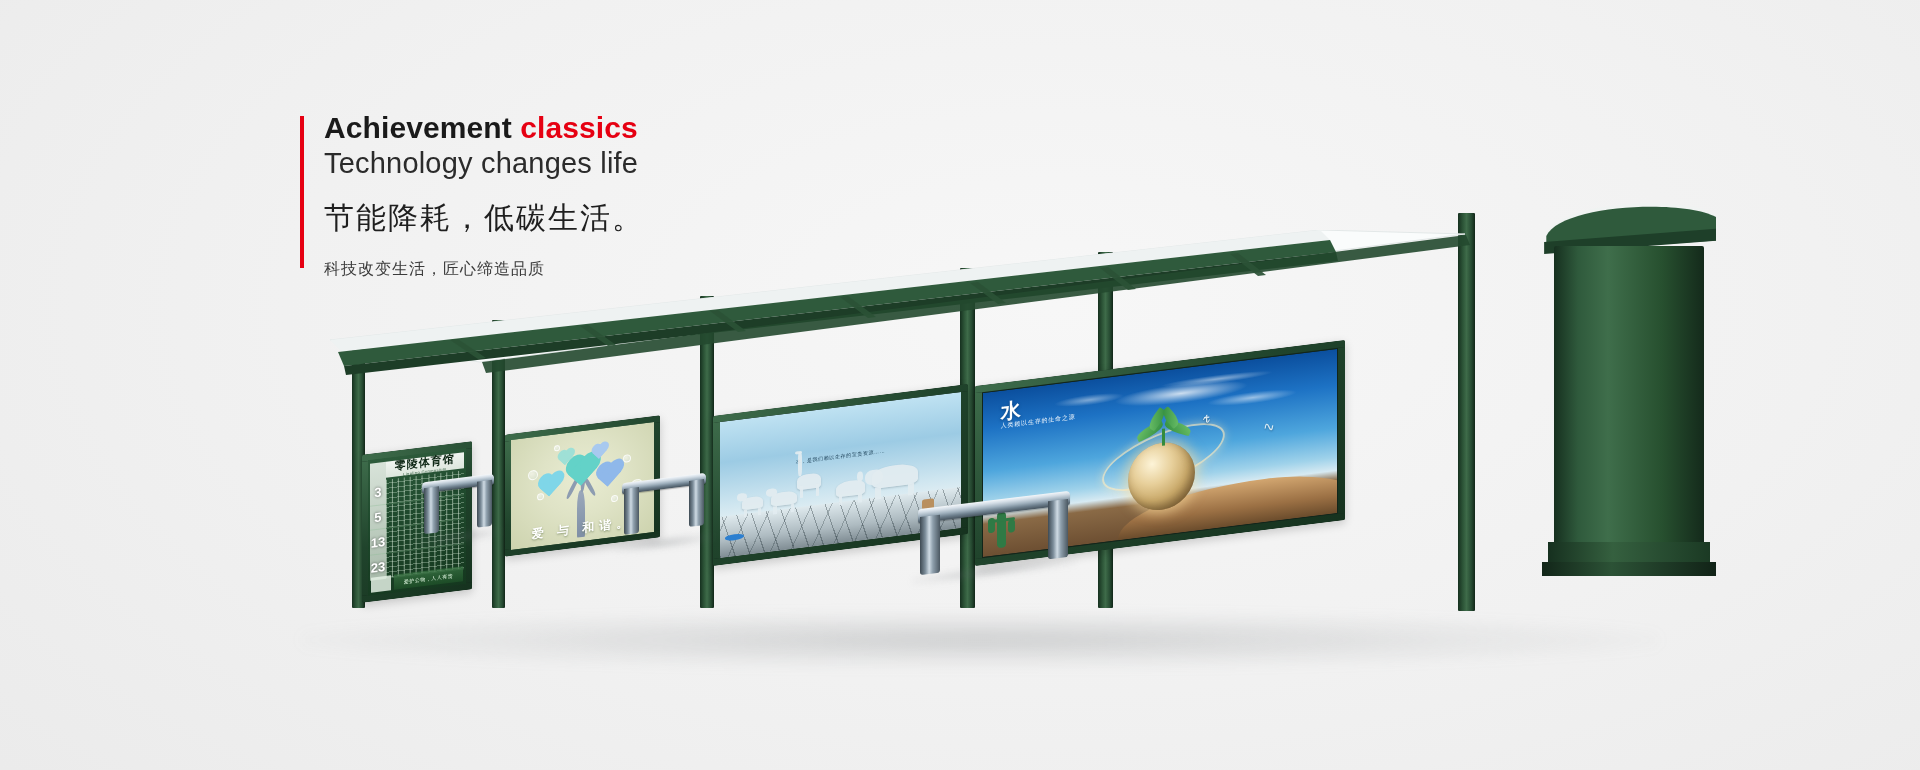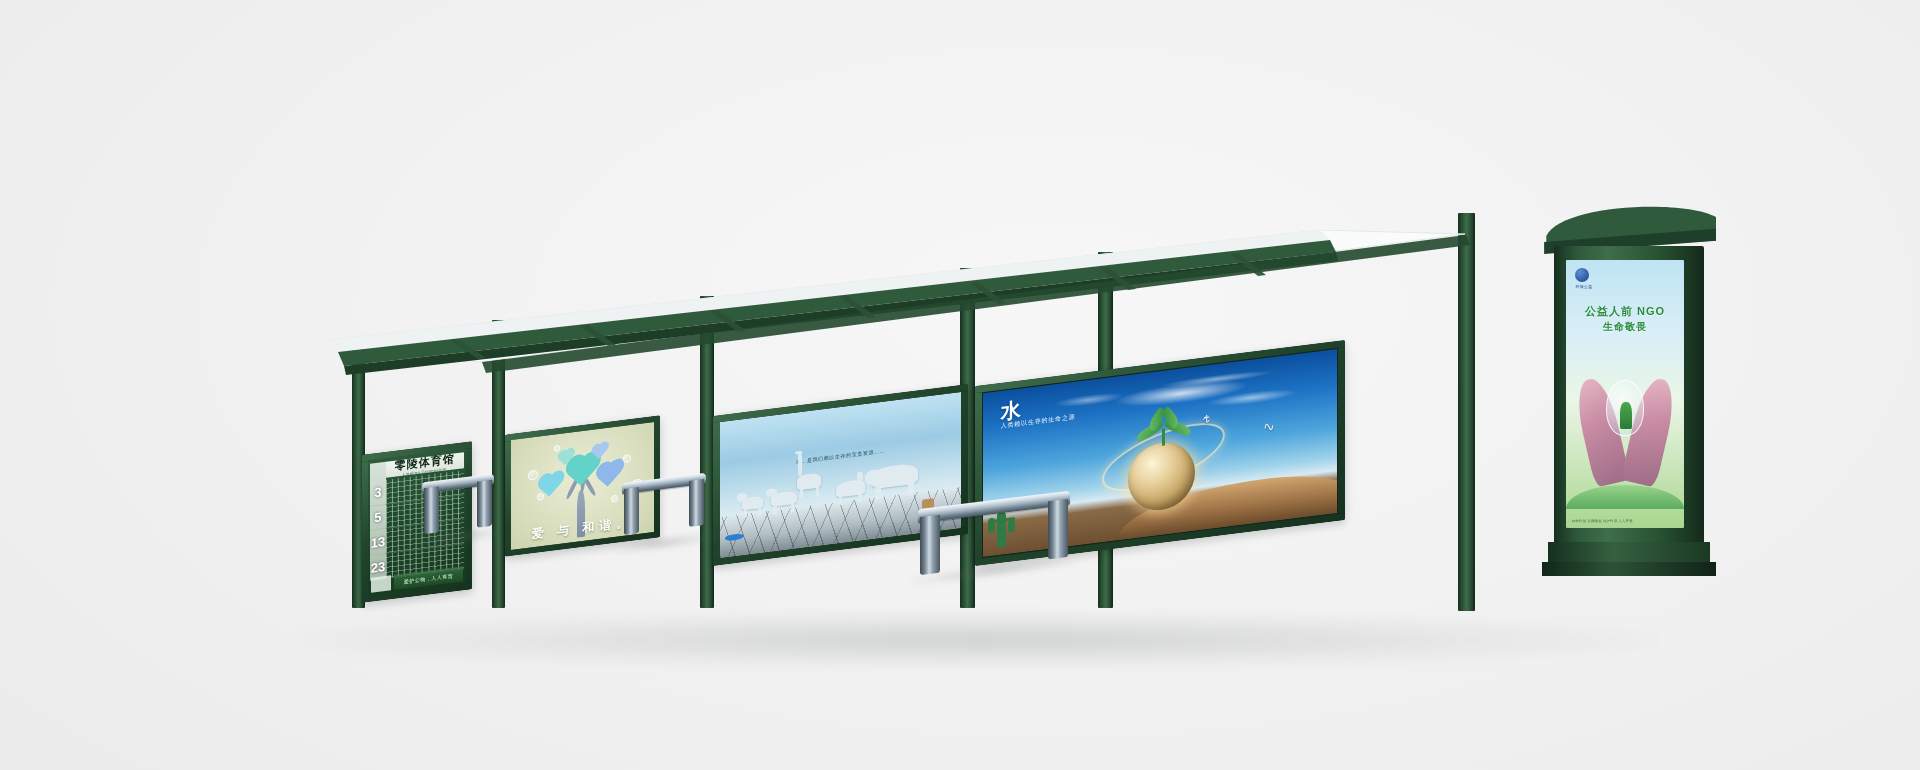--- a/index.html
+++ b/index.html
@@ -517,20 +517,27 @@
     width: 100%; height: 9%;
     background: linear-gradient(180deg, rgba(120,200,110,0.55), rgba(70,160,80,0.8));
     border-radius: 50% 50% 0 0 / 100% 100% 0 0;
   }
 </style>
 </head>
 <body>
 
 <div id="stage">
 
+  <div class="headline">
+    <div class="rule"></div>
+    <div class="hl-1"><span>Achievement </span><span class="accent">classics</span></div>
+    <div class="hl-2">Technology changes life</div>
+    <div class="hl-3">节能降耗，低碳生活。</div>
+    <div class="hl-4">科技改变生活，匠心缔造品质</div>
+  </div>
 
   <div id="shelter">
 
     <div class="ground-shadow"></div>
 
     <svg class="roof-wrap" viewBox="0 0 1320 150" preserveAspectRatio="none">
 
       <polygon points="0,110 990,0 1135,4 150,132" fill="#fafcfc" stroke="#e3e8e8" stroke-width="1"></polygon>
       <polygon points="0,110 990,0 1000,10 12,122" fill="#eef2f2"></polygon>
 
@@ -707,41 +714,20 @@
       <svg viewBox="0 0 162 64" preserveAspectRatio="none" style="position:absolute; left:-6px; top:0; width:174px; height:64px;">
         <path d="M4,44 C18,8 150,4 168,30 L168,46 L4,58 Z" fill="#f0f3f2"></path>
         <path d="M4,46 C18,12 150,8 168,32 L168,50 L4,62 Z" fill="#2f5a3c"></path>
         <path d="M2,52 L170,38 L170,50 L2,64 Z" fill="#1e3f29"></path>
       </svg>
 
       <div style="position:absolute; left:6px; top:56px; width:150px; height:300px;
                   background: linear-gradient(90deg,#16301f 0%,#2f5a3c 16%,#3f6e4b 36%,#27502f 72%,#142a1b 100%);
                   border-radius:2px;"></div>
 
-      <div style="position:absolute; left:18px; top:70px; width:118px; height:268px; overflow:hidden; border-radius:1px; box-shadow: inset 0 0 6px rgba(0,0,0,0.5);">
-        <div class="art-ngo">
-          <div class="ngo-logo">
-            <div class="mark"></div>
-            <div class="name">环保公益</div>
-          </div>
-          <div class="ngo-head">
-            <div>公益人前 NGO</div>
-            <div class="l2">生命敬畏</div>
-          </div>
-          <div class="ngo-band"></div>
-          <div class="ngo-hands">
-            <div class="ngo-hand l"></div>
-            <div class="ngo-hand r"></div>
-            <div class="ngo-orb"></div>
-            <div class="ngo-sprig"></div>
-          </div>
-          <div class="ngo-foot">绿色环保 从我做起
-保护环境 人人有责</div>
-        </div>
-      </div>
 
       <div style="position:absolute; left:0px; top:352px; width:162px; height:22px;
                   background: linear-gradient(90deg,#16301f,#35603f 40%,#1b3a24);"></div>
       <div style="position:absolute; left:-6px; top:372px; width:174px; height:14px;
                   background: linear-gradient(90deg,#122619,#2c5236 40%,#112317);"></div>
     </div>
 
     <div class="bench" style="left:422px; top:478px; width:72px; height:58px; transform: skewY(-7deg);">
       <div class="seat"></div>
       <div class="leg l"></div>

